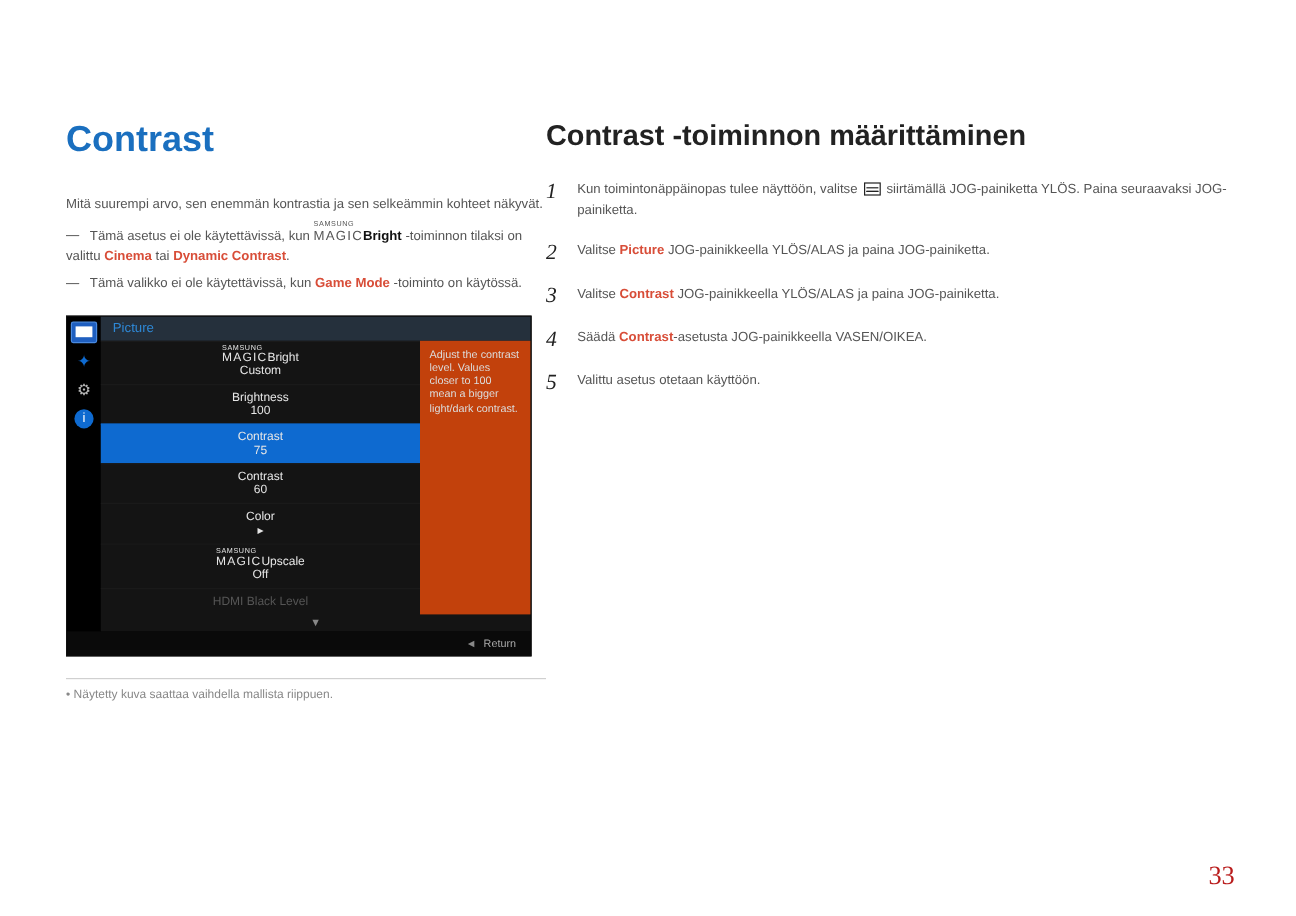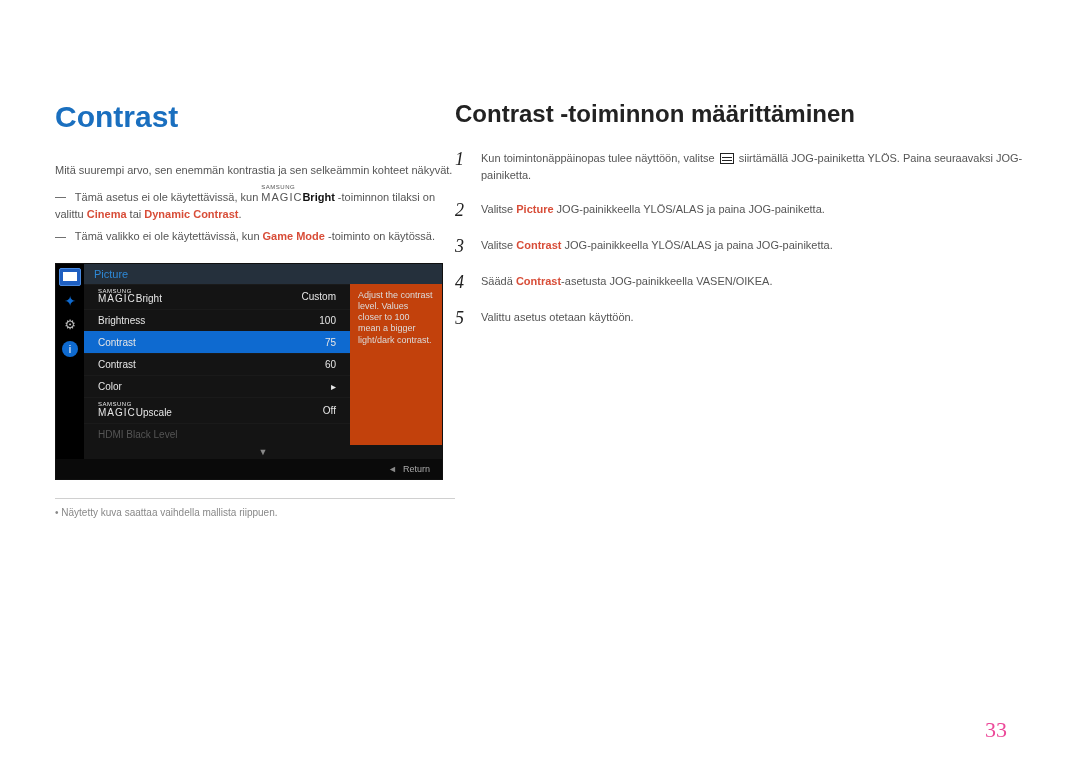--- a/index.html
+++ b/index.html
@@ -75,20 +75,21 @@
   }
   .osd-grid { display: flex; }
   .osd-list { flex: 1; }
   .osd-row {
     display: flex; justify-content: space-between;
     padding: 5px 14px 5px 14px;
     color: #e6e6e6;
     border-top: 1px solid #1a1a1a;
     font-size:10px;
     align-items:center;
+    flex-direction:column;
   }
   .osd-row.selected { background: #0e6ad0; border-top-color:#0e6ad0;}
   .osd-row.disabled { color:#555; }
   .magic { font-variant: small-caps; letter-spacing:1px;}
   .magic small { font-size:6px; letter-spacing:0.5px; display:block; line-height:0.6;}
   .osd-help {
     width: 92px;
     background: #c2410c;
     font-size: 9px;
     color: #dcdcdc;
@@ -117,22 +118,22 @@
     display:inline-block; width:14px; height:11px; vertical-align:-2px;
     border:1px solid #222; position:relative; margin:0 2px;
   }
   .menu-icon::before, .menu-icon::after {
     content:""; position:absolute; left:1px; right:1px; height:1px; background:#222;
   }
   .menu-icon::before{ top:3px;} .menu-icon::after{ top:6px;}
   .menu-icon .bar{ position:absolute; left:1px; right:1px; bottom:2px; height:1px; background:#222;}
 
   .page-num {
-    position:absolute; bottom:20px; right:73px;
-    font-family: Georgia,'Times New Roman',serif; font-size:22px; color:#ec4899;
+    position:absolute; bottom:20px; right:51px;
+    font-family: Georgia,'Times New Roman',serif; font-size:22px; color:#b91c1c;
   }
 </style>
 </head>
 <body>
 
 <div class="two-col">
 
   <div class="left-col">
     <h1 class="main-title">Contrast</h1>
     <p class="para">Mitä suurempi arvo, sen enemmän kontrastia ja sen selkeämmin kohteet näkyvät.</p>

